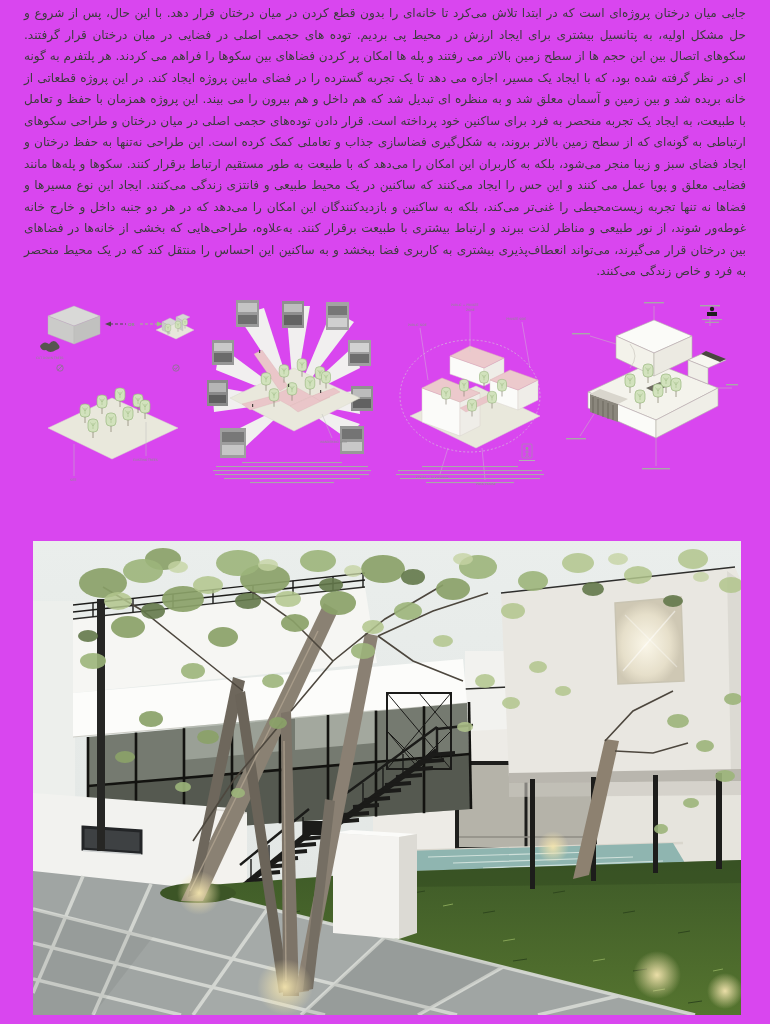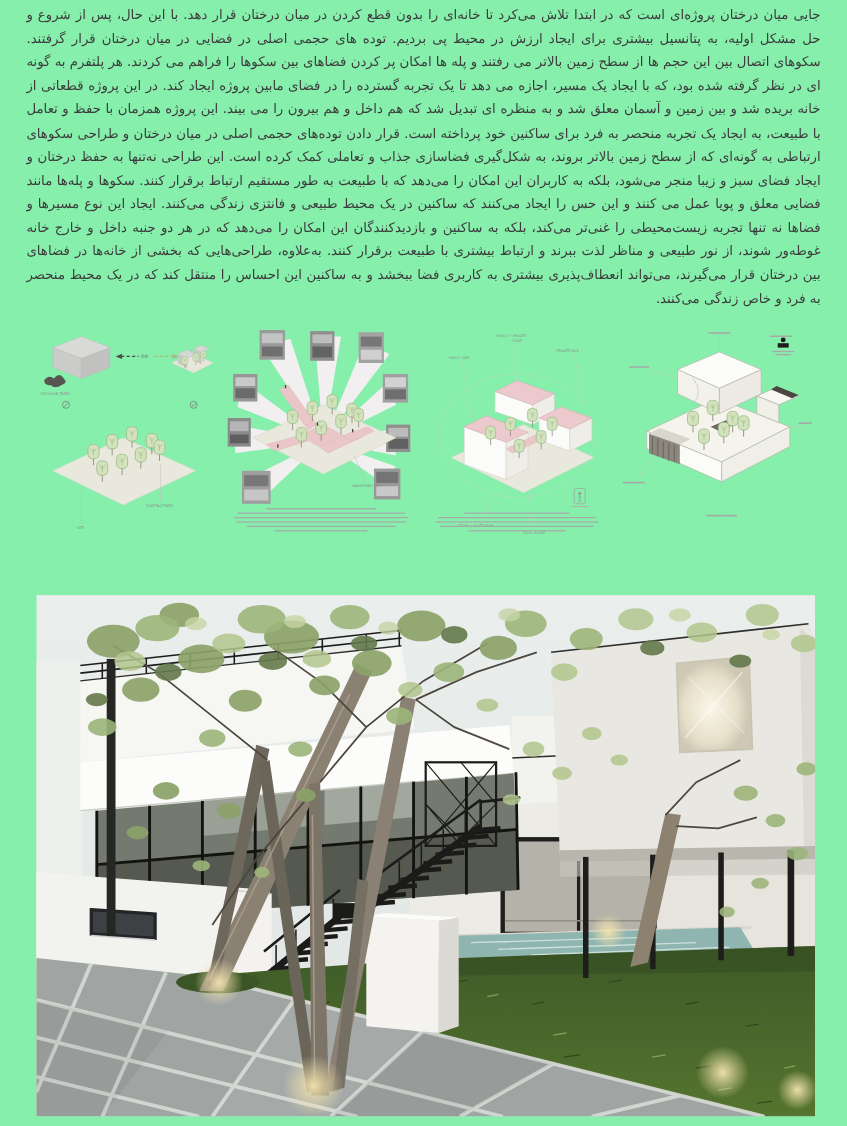--- a/index.html
+++ b/index.html
@@ -1,16 +1,16 @@
 <!DOCTYPE html>
 <html lang="fa"><head>
 <meta charset="utf-8">
 <style>
   html,body{margin:0;padding:0;background:#ffffff;}
-  .page{position:relative;width:770px;height:1024px;background:#86efac;overflow:hidden;
+  .page{position:relative;width:770px;height:1024px;background:#d946ef;overflow:hidden;
         font-family:"DejaVu Sans",sans-serif;}
   
   .article{position:absolute;top:3px;left:24px;right:24px;direction:rtl;}
   .article p{margin:0;color:#3c3c3c;font-size:12.1px;line-height:21.5px;
              text-align:justify;font-family:"DejaVu Sans",sans-serif;}
   
   .diagrams{position:absolute;top:296px;left:0;right:0;height:202px;
             display:flex;justify-content:space-between;align-items:flex-start;
             padding:0 30px;box-sizing:border-box;}
   .diagrams figure{margin:0;}

